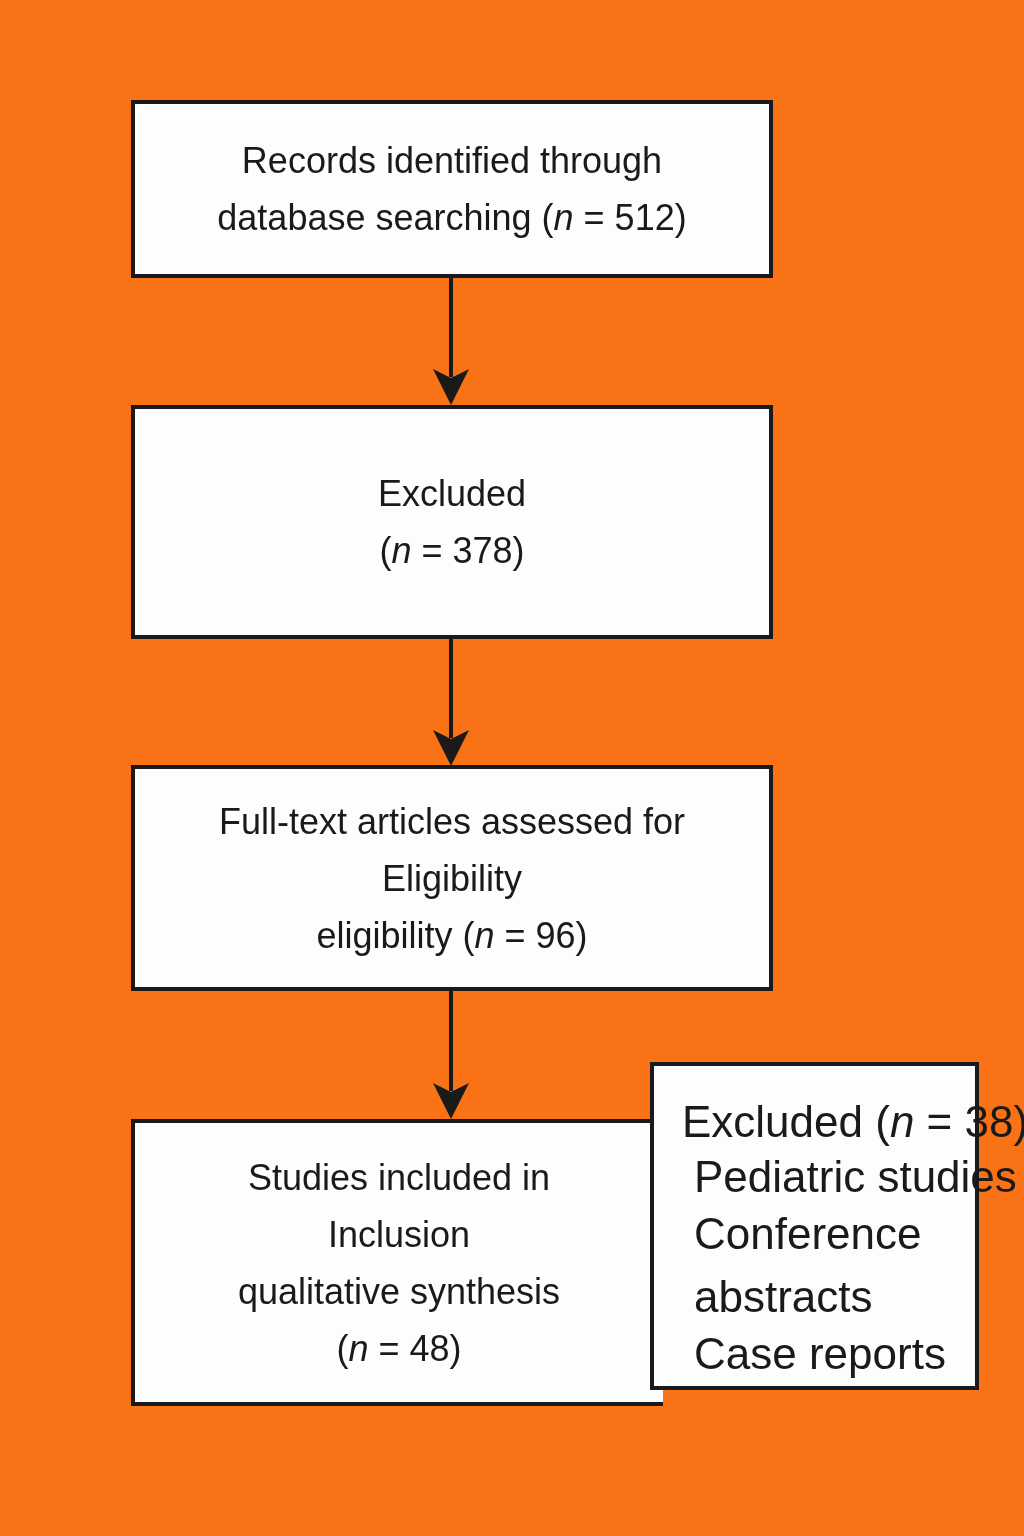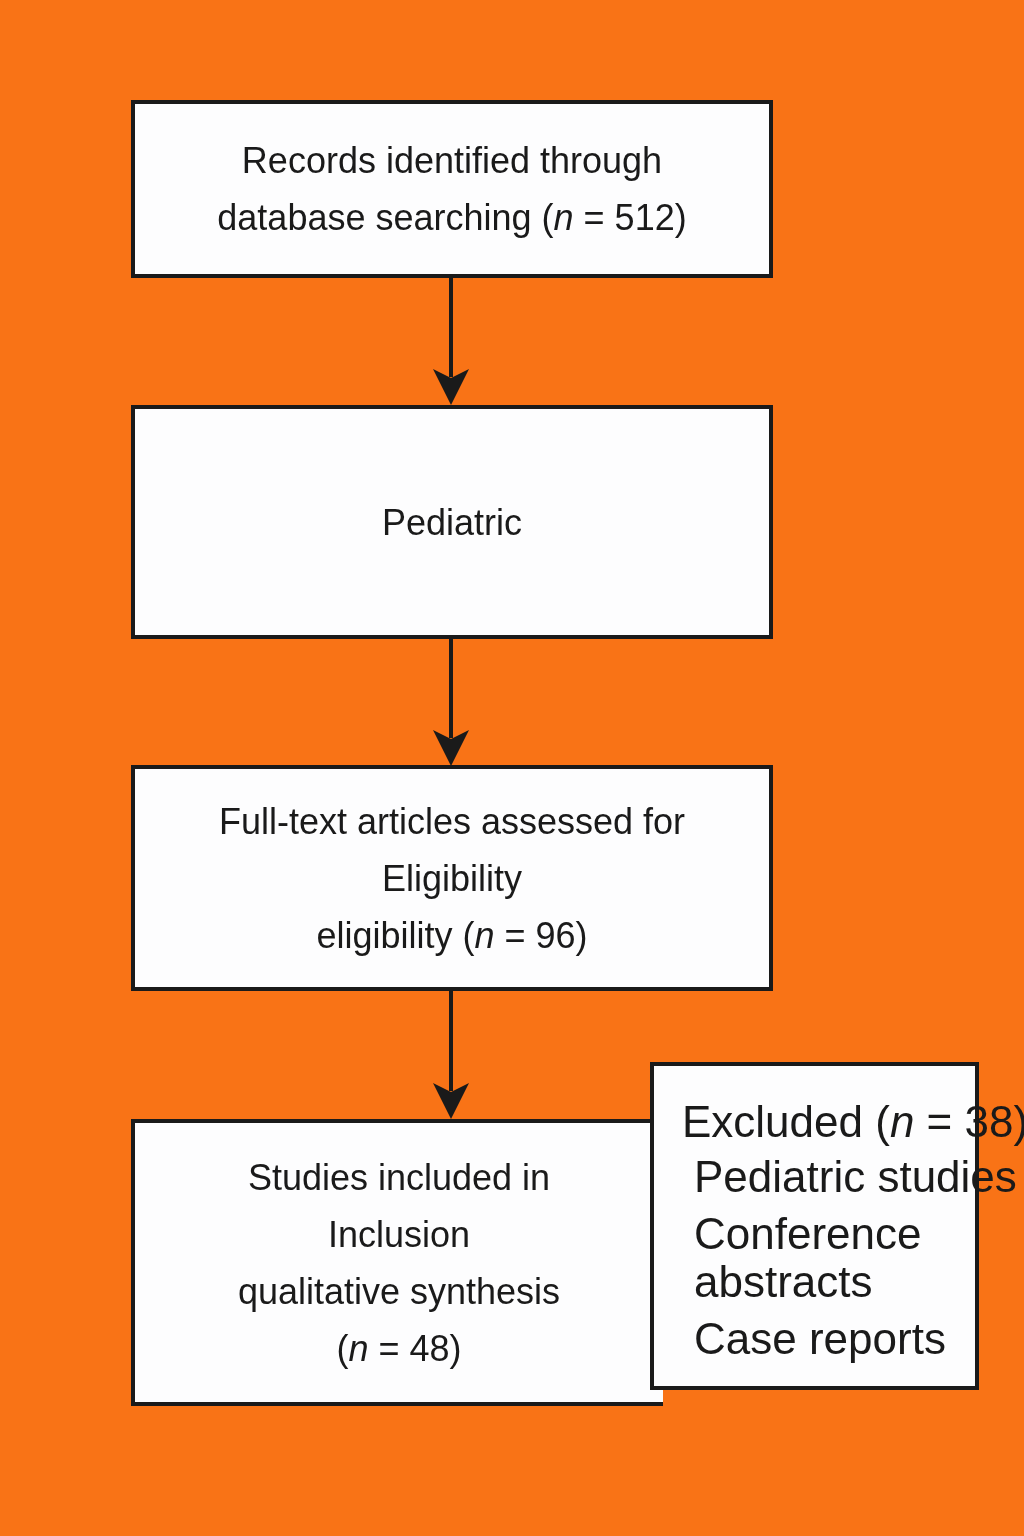--- a/index.html
+++ b/index.html
@@ -37,21 +37,21 @@
     left: 650px; top: 1062px; width: 329px; height: 328px;
     border: 4px solid #1a1a1a;
     background: #fdfdfe;
     z-index: 2;
     font-size: 44px;
     text-align: left;
     padding: 30px 6px 0 28px;
   }
   #box-excluded .x-title { line-height: 52px; margin-bottom: 5px; white-space: nowrap; }
   #box-excluded .x-line  { line-height: 48px; margin-left: 12px; margin-bottom: 9px; white-space: nowrap; }
-  #box-excluded .x-line.no-gap { margin-bottom: 0; }
+  #box-excluded .x-line.no-gap { margin-bottom: 15px; }
   .nvar { font-style: italic; }
   .stub {
     font-size: 20px;
     position: relative;
     top: -7px;
     margin-left: 2px;
   }
   .arrow { position: absolute; display: block; }
 </style>
 </head>
@@ -63,21 +63,22 @@
     <div class="bline">Records identified through</div>
     <div class="bline"><span>database searching (</span><span class="nvar">n</span><span> = 512)</span></div>
   </div>
 
   <svg class="arrow" style="left:429px; top:277px;" width="44" height="128" viewBox="0 0 44 128">
     <line x1="22" y1="0" x2="22" y2="100" stroke="#1a1a1a" stroke-width="4"></line>
     <path d="M22 128 L4 92 L22 101 L40 92 Z" fill="#1a1a1a"></path>
   </svg>
 
   <div class="fbox" id="box-screening">
-    <div class="bline">Pediatric</div>
+    <div class="bline">Excluded</div>
+    <div class="bline"><span>(</span><span class="nvar">n</span><span> = 378)</span></div>
   </div>
 
   <svg class="arrow" style="left:429px; top:638px;" width="44" height="128" viewBox="0 0 44 128">
     <line x1="22" y1="0" x2="22" y2="100" stroke="#1a1a1a" stroke-width="4"></line>
     <path d="M22 128 L4 92 L22 101 L40 92 Z" fill="#1a1a1a"></path>
   </svg>
 
   <div class="fbox" id="box-eligibility">
     <div class="bline">Full-text articles assessed for</div>
     <div class="bline">Eligibility</div>

